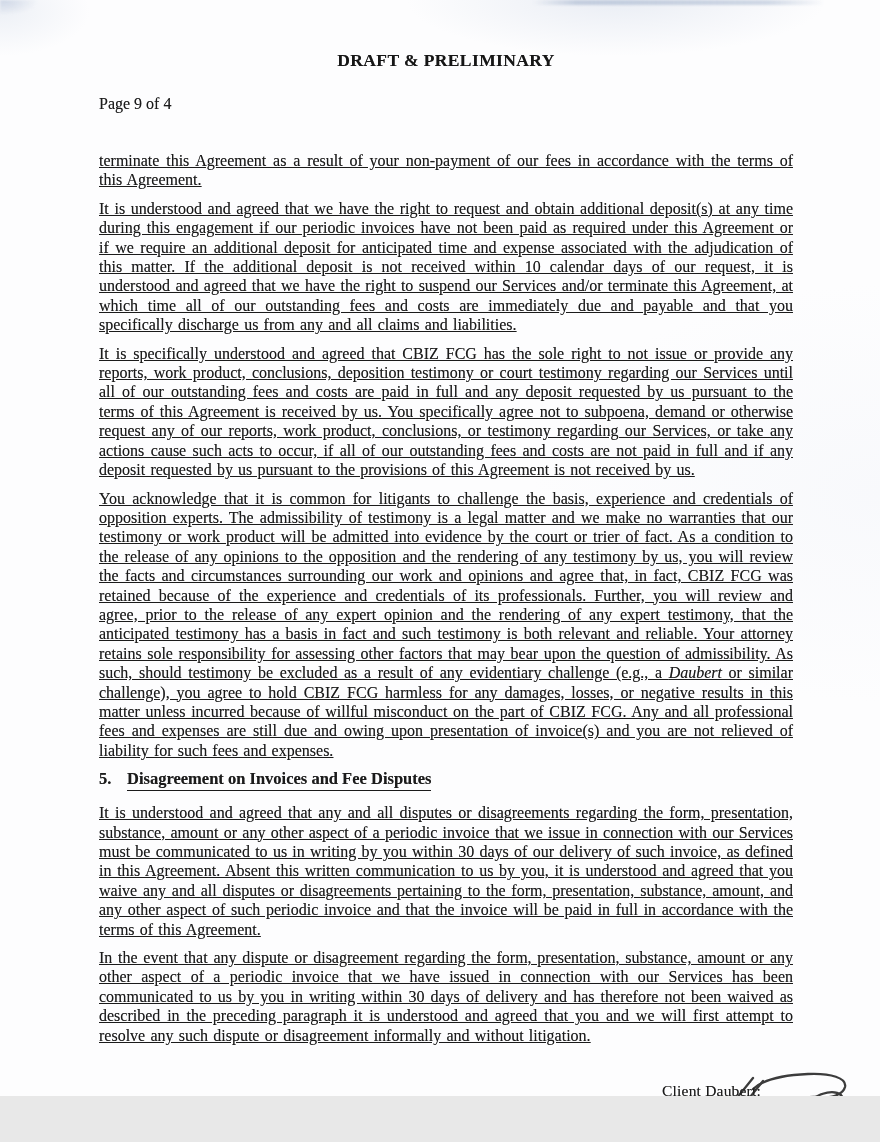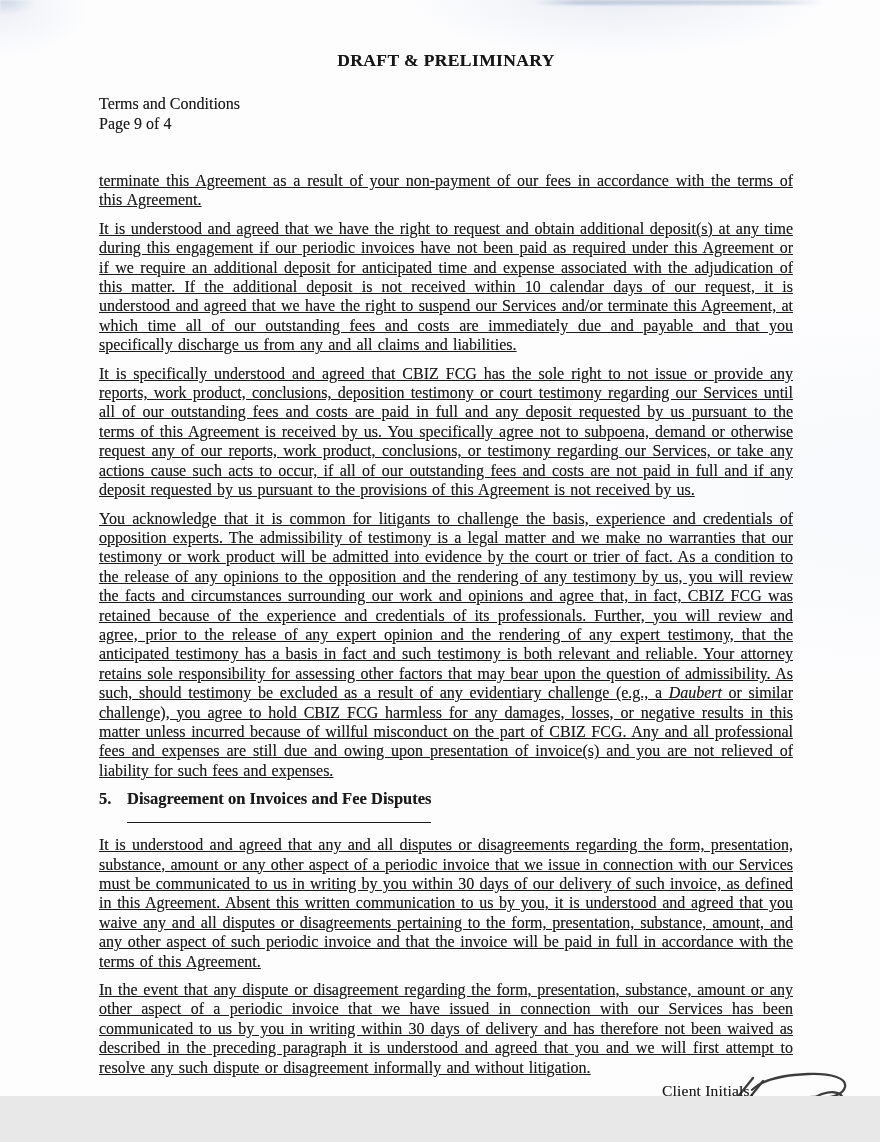--- a/index.html
+++ b/index.html
@@ -60,21 +60,21 @@
     font-size: 16.5px;
     font-weight: bold;
     text-shadow: 0 0 0.5px rgba(25,25,25,0.55);
   }
   .section-heading .num {
     width: 28px;
     flex: 0 0 auto;
   }
   .section-heading .htext {
     border-bottom: 1.6px solid #1b1b1b;
-    padding-bottom: 13px;
+    padding-bottom: 1px;
   }
   .footer-label {
     position: absolute;
     left: 662px;
     top: 1082px;
     font-size: 15.5px;
     letter-spacing: 0.2px;
     text-shadow: 0 0 0.5px rgba(25,25,25,0.5);
     white-space: nowrap;
   }
@@ -122,21 +122,20 @@
 <div class="page">
 
   <div class="corner-smudge"></div>
   <div class="top-smudge"></div>
 
   <div class="content">
 
     <div class="watermark">DRAFT &amp; PRELIMINARY</div>
 
     <div class="docinfo">
-      <div>Terms and Conditions</div>
       <div>Page 9 of 4</div>
     </div>
 
     <div class="body-text">
 
       <p>terminate this Agreement as a result of your non-payment of our fees in accordance with the terms of this Agreement.</p>
 
       <p>It is understood and agreed that we have the right to request and obtain additional deposit(s) at any time during this engagement if our periodic invoices have not been paid as required under this Agreement or if we require an additional deposit for anticipated time and expense associated with the adjudication of this matter. If the additional deposit is not received within 10 calendar days of our request, it is understood and agreed that we have the right to suspend our Services and/or terminate this Agreement, at which time all of our outstanding fees and costs are immediately due and payable and that you specifically discharge us from any and all claims and liabilities.</p>
 
       <p>It is specifically understood and agreed that CBIZ FCG has the sole right to not issue or provide any reports, work product, conclusions, deposition testimony or court testimony regarding our Services until all of our outstanding fees and costs are paid in full and any deposit requested by us pursuant to the terms of this Agreement is received by us. You specifically agree not to subpoena, demand or otherwise request any of our reports, work product, conclusions, or testimony regarding our Services, or take any actions cause such acts to occur, if all of our outstanding fees and costs are not paid in full and if any deposit requested by us pursuant to the provisions of this Agreement is not received by us.</p>
@@ -148,21 +147,21 @@
         <span class="htext">Disagreement on Invoices and Fee Disputes</span>
       </div>
 
       <p>It is understood and agreed that any and all disputes or disagreements regarding the form, presentation, substance, amount or any other aspect of a periodic invoice that we issue in connection with our Services must be communicated to us in writing by you within 30 days of our delivery of such invoice, as defined in this Agreement. Absent this written communication to us by you, it is understood and agreed that you waive any and all disputes or disagreements pertaining to the form, presentation, substance, amount, and any other aspect of such periodic invoice and that the invoice will be paid in full in accordance with the terms of this Agreement.</p>
 
       <p>In the event that any dispute or disagreement regarding the form, presentation, substance, amount or any other aspect of a periodic invoice that we have issued in connection with our Services has been communicated to us by you in writing within 30 days of delivery and has therefore not been waived as described in the preceding paragraph it is understood and agreed that you and we will first attempt to resolve any such dispute or disagreement informally and without litigation.</p>
 
     </div>
   </div>
 
-  <span class="footer-label">Client Initials:</span>
+  <span class="footer-label">Client Daubert:</span>
 
   <svg class="signature-svg" viewBox="0 0 148 58" xmlns="http://www.w3.org/2000/svg">
     <g fill="none" stroke="#222222" stroke-width="2.3" stroke-linecap="round" opacity="0.88">
       <path d="M12,50 L41,14"></path>
       <path d="M22,53 L51,17"></path>
       <path d="M30,50 C36,42 40,38 43,42 C45,46 50,48 54,43 C58,38 62,40 64,44 C66,48 72,49 77,44 C83,37 94,32 104,33 C118,35 131,31 133,23 C135,14 119,9 96,10 C71,11 51,16 41,25"></path>
       <path d="M100,36 C108,28 123,26 129,31 C134,36 126,44 113,44 C102,44 96,41 100,36"></path>
     </g>
   </svg>
 

